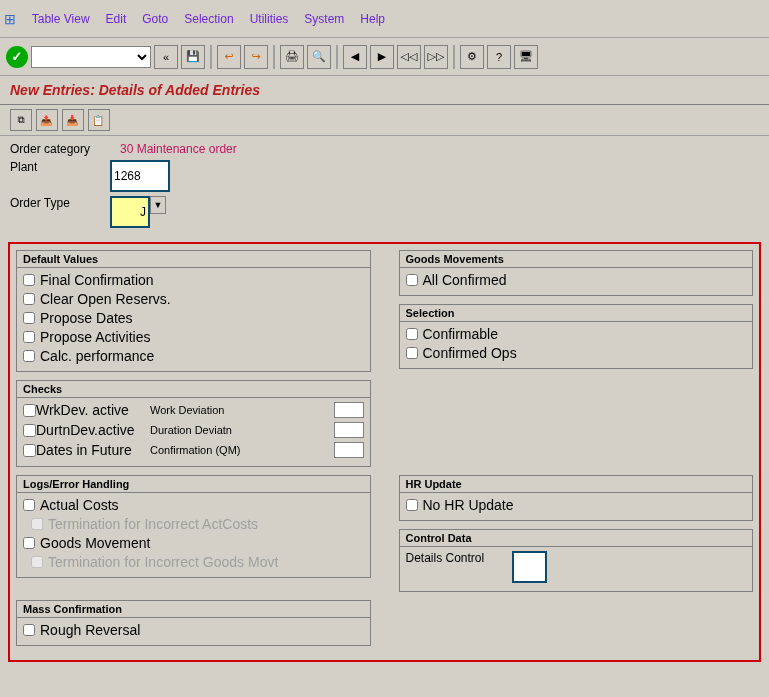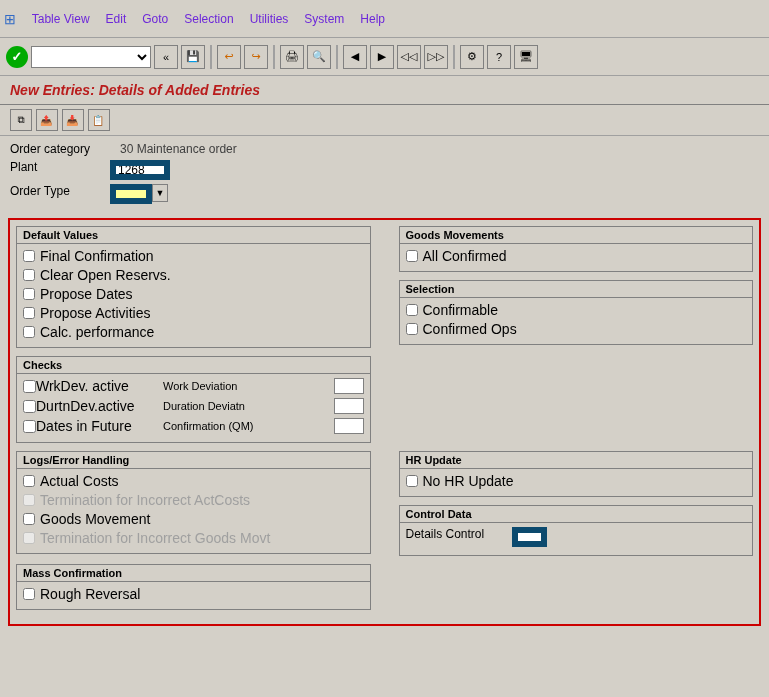--- a/index.html
+++ b/index.html
@@ -119,27 +119,27 @@
       align-items: flex-start;
       margin-bottom: 4px;
     }
     .field-label {
       width: 100px;
       font-size: 12px;
       color: #000;
     }
     .field-value {
       font-size: 12px;
-      color: #404040;
+      color: #be185d;
       margin-left: 10px;
     }
     .field-input {
-      height: 20px;
+      height: 32px;
       font-size: 12px;
-      border: 6px solid #0c4a6e;
+      border: 2px solid #0c4a6e;
       background: #fff;
       padding: 0 2px;
       width: 60px;
     }
     .field-input-yellow {
       background: #ffff99;
     }
     .field-btn-small {
       width: 16px;
       height: 18px;
@@ -203,41 +203,41 @@
       color: #000;
     }
 
     
     .checks-row {
       display: flex;
       align-items: center;
       margin-bottom: 4px;
     }
     .checks-col1 {
-      width: 140px;
+      width: 127px;
       display: flex;
       align-items: center;
     }
     .checks-col2 {
       flex: 1;
       font-size: 11px;
     }
     .checks-input {
       width: 30px;
       height: 16px;
       border: 1px solid #808080;
       background: #fff;
       font-size: 10px;
       margin-left: 4px;
     }
     .disabled-text {
       color: #a0a0a0;
     }
 
-    .indent { margin-left: 0; }
+    .indent { margin-left: 8px; }
   </style>
 </head>
 <body>
 
 <div class="menu-bar">
   <span style="margin-right:8px; font-size:14px; color:#316ac5;">⊞</span>
   <span class="menu-item">Table View</span>
   <span class="menu-item">Edit</span>
   <span class="menu-item">Goto</span>
   <span class="menu-item">Selection</span>

